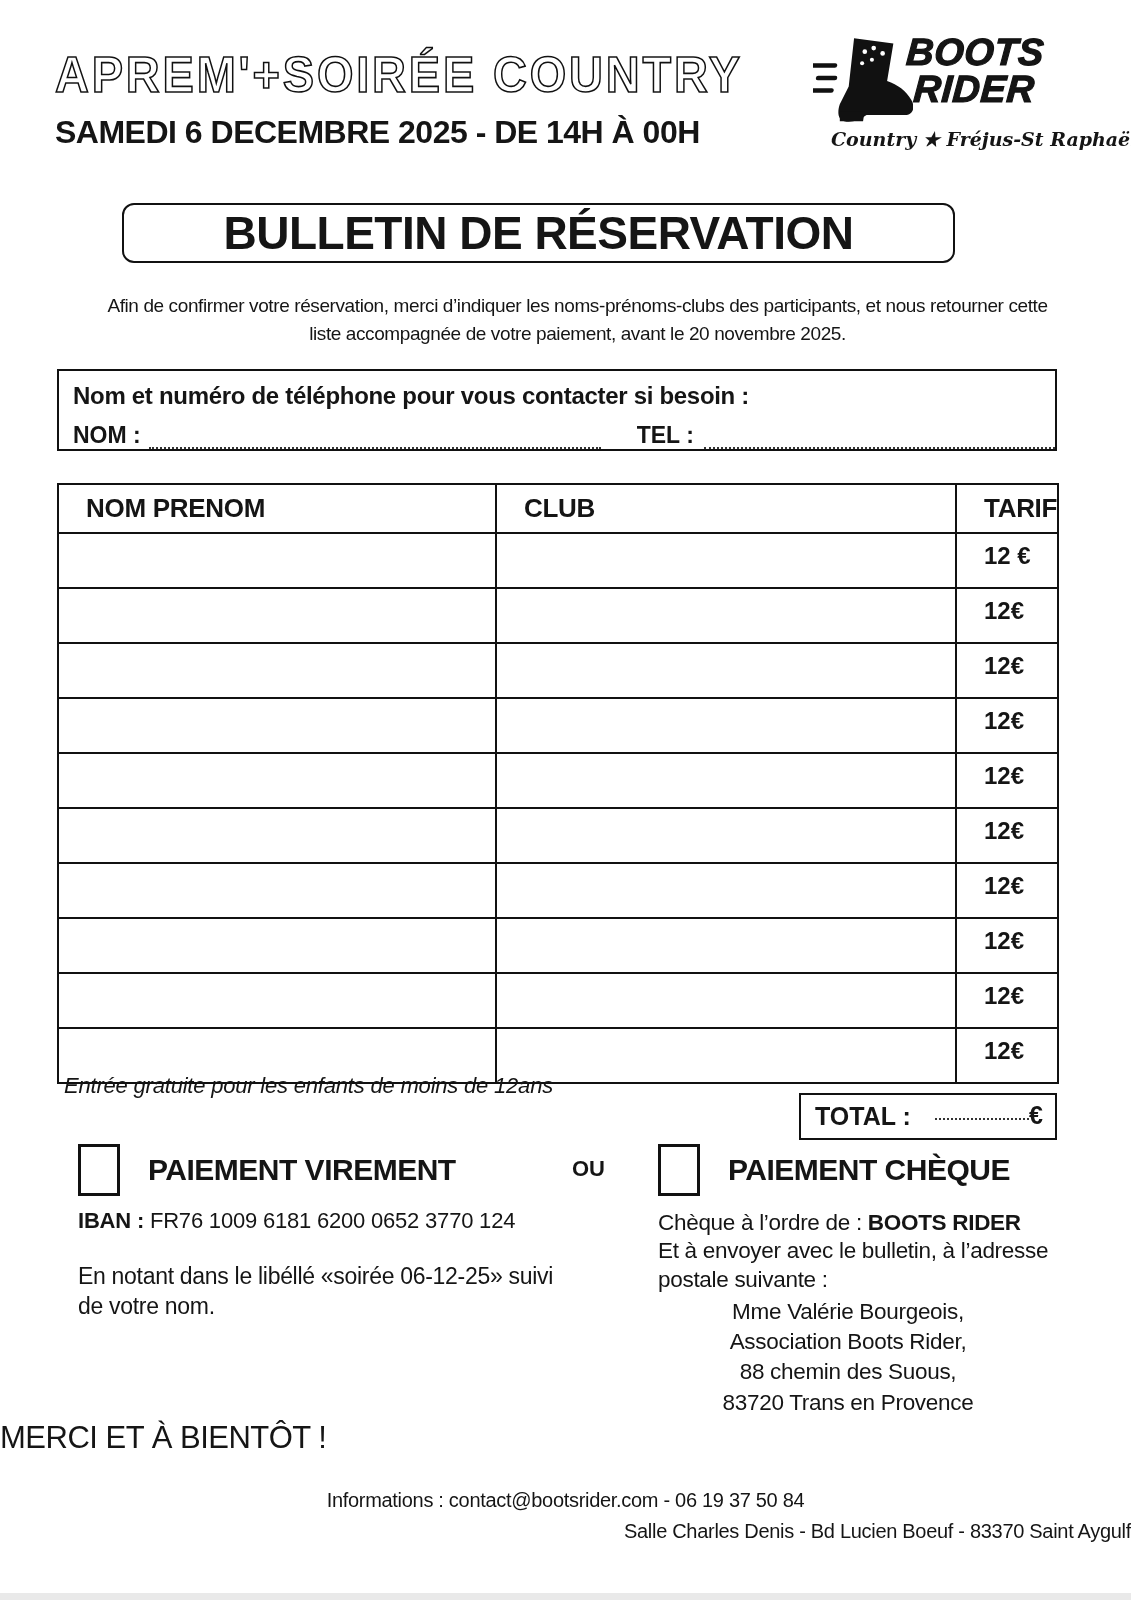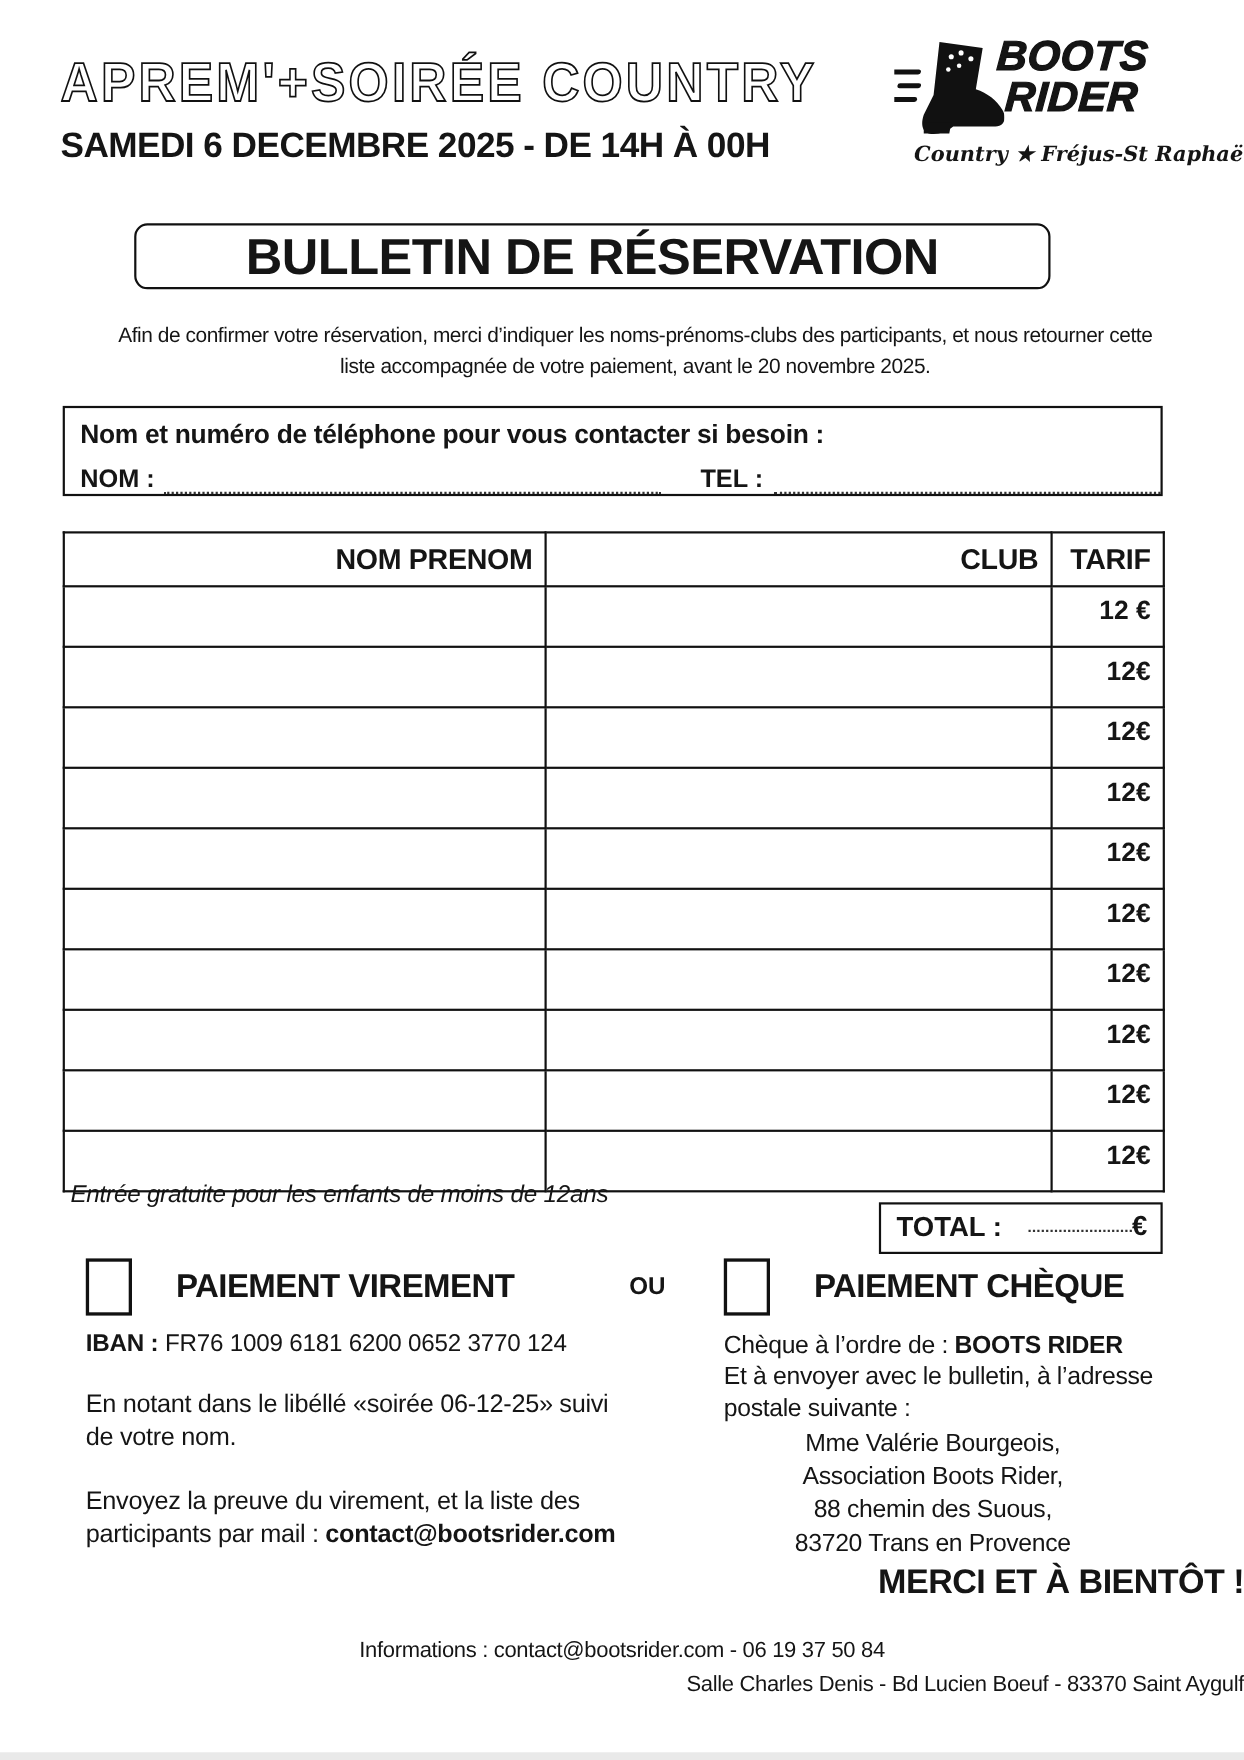--- a/index.html
+++ b/index.html
@@ -35,50 +35,50 @@
   .contact-heading { font-size:24px; font-weight:bold; letter-spacing:-0.3px; }
   .contact-row { display:flex; align-items:flex-end; margin-top:12px; }
   .fld-label { font-size:23px; font-weight:bold; white-space:nowrap; }
   .dots { border-bottom:2.5px dotted #333; height:18px; }
   .nom-dots { width:452px; margin-left:8px; }
   .tel-label { margin-left:36px; }
   .tel-dots { flex:1; margin-left:10px; }
   
   table.res { position:absolute; top:483px; left:57px; width:1000px;
         border-collapse:collapse; table-layout:fixed; }
-  table.res th, table.res td { border:2.5px solid #111; vertical-align:top; padding:8px 11px; text-align:right; }
+  table.res th, table.res td { border:2.5px solid #111; vertical-align:top; padding:8px 27px; text-align:left; }
   table.res th { height:48px; font-size:26px; font-weight:bold; letter-spacing:-0.3px; }
   table.res td { height:55px; }
   table.res td.tarif { font-size:24px; font-weight:bold; white-space:nowrap; }
   
   .children-note { position:absolute; top:1073px; left:64px; font-size:22px; font-style:italic;
         letter-spacing:-0.2px; }
   .total-box { position:absolute; top:1093px; left:799px; width:258px; height:47px;
         border:2.5px solid #111; display:flex; align-items:center; padding:0 12px 0 14px; }
   .total-label { font-size:25px; font-weight:bold; }
   .total-dots { flex:1; border-bottom:2.5px dotted #333; height:16px; margin:0 0 10px 24px; }
   .total-eur { font-size:25px; font-weight:bold; margin-bottom:2px; }
   
   .pay-col { position:absolute; top:1144px; }
   .pay-virement { left:78px; width:500px; }
   .pay-cheque { left:658px; width:400px; }
   .pay-head { display:flex; align-items:center; }
   .checkbox { width:42px; height:52px; border:3px solid #111; flex:0 0 auto; background:#fff; }
-  .pay-title { font-size:30px; font-weight:bold; letter-spacing:-0.5px; margin-left:40px; white-space:nowrap; }
+  .pay-title { font-size:30px; font-weight:bold; letter-spacing:-0.5px; margin-left:28px; white-space:nowrap; }
   .or-label { position:absolute; top:1156px; left:572px; font-size:22px; font-weight:bold; }
   .iban-line { margin-top:12px; font-size:22px; letter-spacing:-0.2px; white-space:nowrap; }
   .iban-line b { font-weight:bold; }
   .pay-note { margin-top:27px; font-size:23px; line-height:1.32; letter-spacing:-0.3px; width:492px; }
   .pay-note b { font-weight:bold; }
   .cheque-order { margin-top:14px; font-size:22.5px; letter-spacing:-0.3px; }
   .cheque-send { font-size:22.5px; line-height:1.3; letter-spacing:-0.3px; }
   .cheque-address { margin-top:2px; width:380px; text-align:center; font-size:22.5px; line-height:1.35; letter-spacing:-0.3px; }
   
-  .thanks { position:absolute; top:1420px; left:0; width:100%; text-align:right;
-        font-size:31px; font-weight:bold; letter-spacing:-0.5px; }
+  .thanks { position:absolute; top:1420px; left:0; width:100%; text-align:left;
+        font-size:31px; font-weight:normal; letter-spacing:-0.5px; }
   .info-line { position:absolute; top:1489px; left:0; width:100%; text-align:center;
         font-size:20px; letter-spacing:-0.3px; }
   .venue-line { position:absolute; top:1520px; left:0; width:100%; text-align:right;
         font-size:20px; letter-spacing:-0.3px; }
   .scan-edge { position:absolute; bottom:0; left:0; width:100%; height:7px; background:#e9e9e9; }
 </style>
 </head>
 <body>
 
 <div class="page">
@@ -204,23 +204,20 @@
   <div class="pay-col pay-virement">
     <div class="pay-head">
       <div class="checkbox"></div>
       <span class="pay-title">PAIEMENT VIREMENT</span>
     </div>
     <div class="iban-line">
       <b>IBAN :</b>
       <span>FR76 1009 6181 6200 0652 3770 124</span>
     </div>
     <div class="pay-note">En notant dans le libéllé «soirée 06-12-25» suivi de votre nom.</div>
-    <div class="pay-note">
-      <span>Envoyez la preuve du virement, et la liste des participants par mail : </span><b>contact@bootsrider.com</b>
-    </div>
   </div>
 
   <div class="or-label">OU</div>
 
   <div class="pay-col pay-cheque">
     <div class="pay-head">
       <div class="checkbox"></div>
       <span class="pay-title">PAIEMENT CHÈQUE</span>
     </div>
     <div class="cheque-order">

